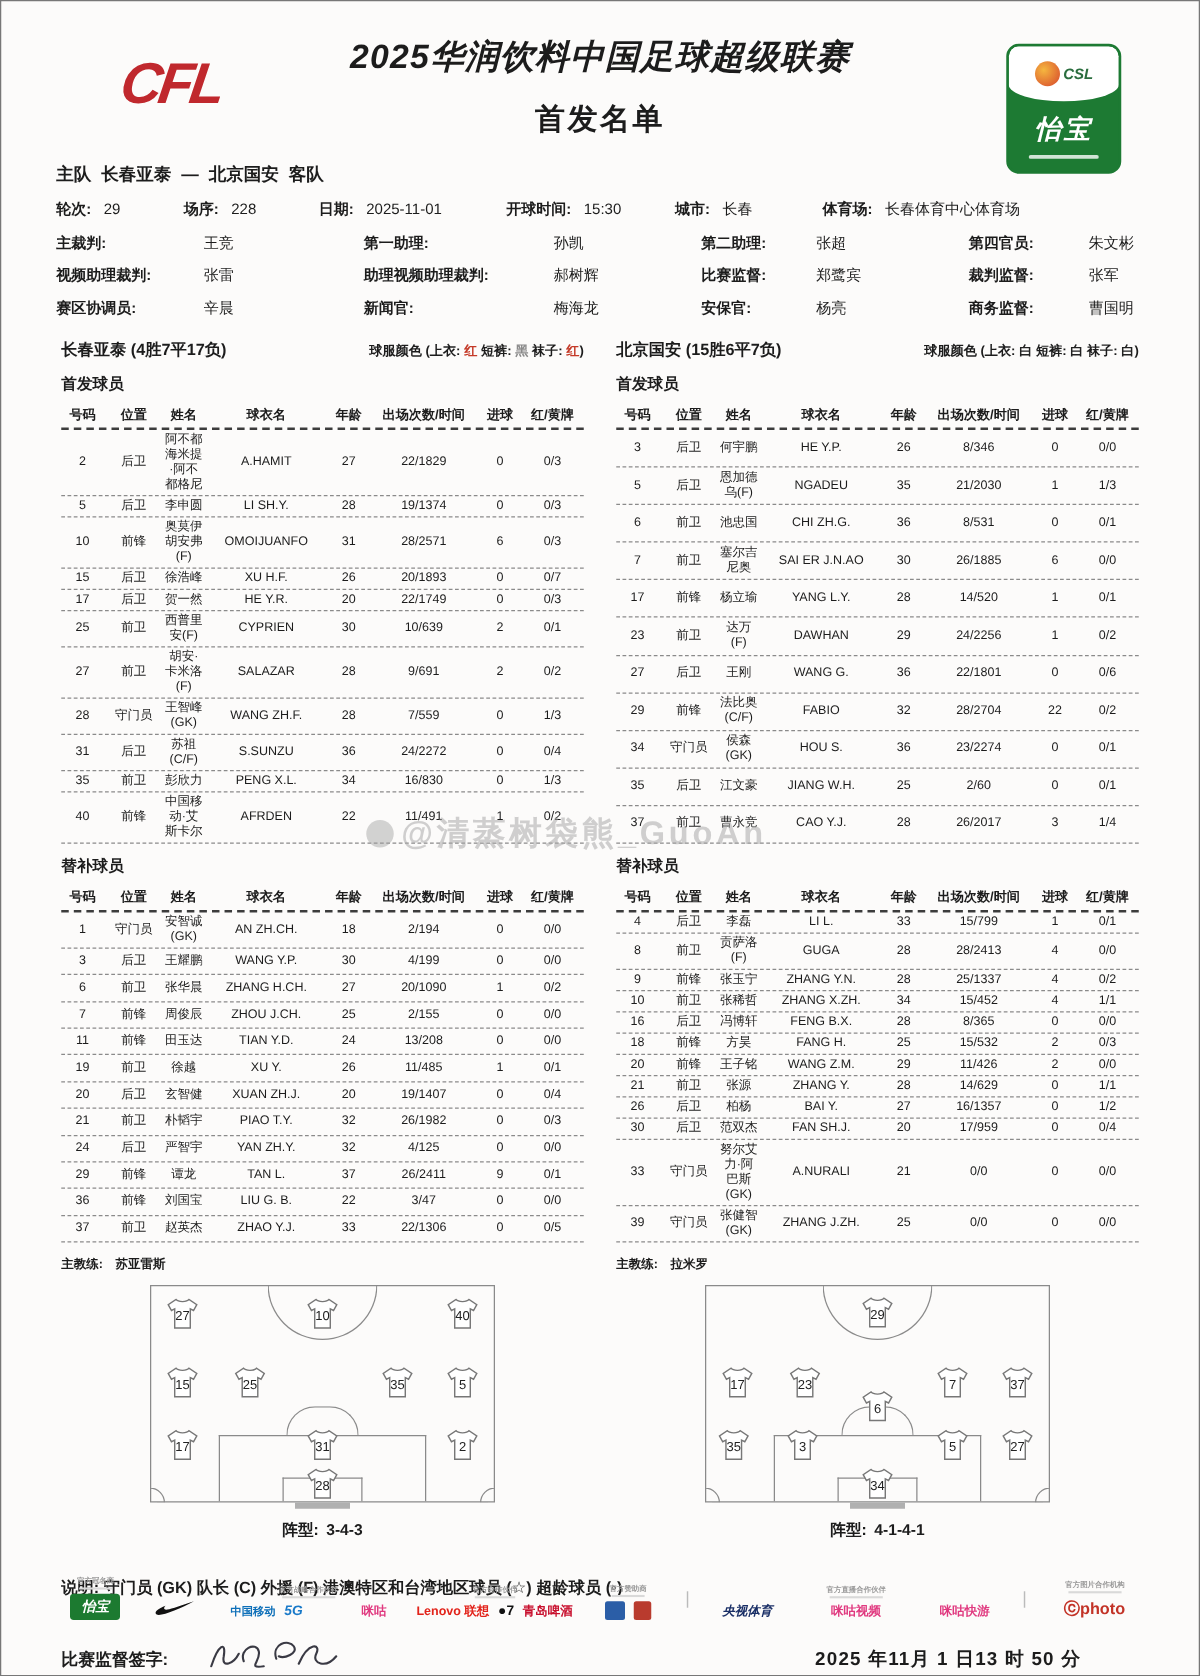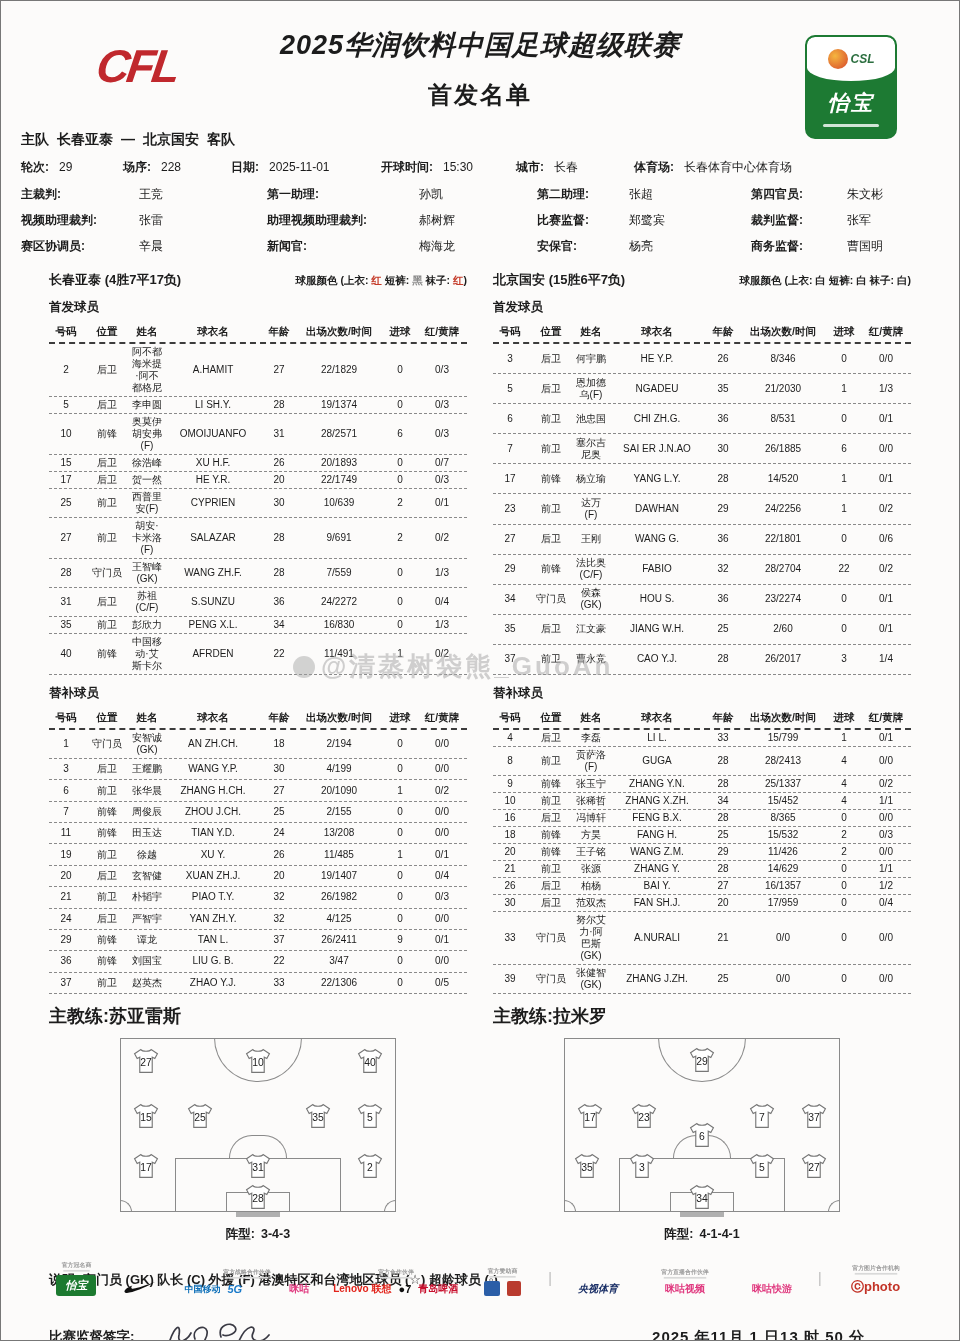--- a/index.html
+++ b/index.html
@@ -16,21 +16,21 @@
   .csl-top{height:44px;background:#fff;border-radius:8px 8px 50% 50%/8px 8px 30% 30%;
            display:flex;align-items:center;justify-content:center;gap:3px;}
   .csl-ball{width:20px;height:20px;border-radius:50%;background:radial-gradient(circle at 35% 35%,#f5b63f,#d6452b);}
   .csl-word{font-size:12px;font-weight:bold;color:#2b6e3f;font-style:italic;}
   .csl-brand{color:#fff;font-weight:bold;font-size:21px;text-align:center;margin-top:8px;letter-spacing:2px;font-style:italic;}
   .csl-line{width:56px;height:3px;background:rgba(255,255,255,.8);margin:7px auto 0;border-radius:2px;}
   .title{font-size:27px;font-weight:bold;letter-spacing:1px;font-style:italic;}
   .subtitle{font-size:24px;font-weight:bold;margin-top:16px;letter-spacing:2px;}
 
   
-  .band{padding:0 20px;}
+  .band{padding:0 44px;}
   .teams-line{margin-top:20px;font-size:14px;font-weight:bold;display:flex;gap:8px;}
   .info-line{margin-top:10px;display:flex;font-size:12px;}
   .info-line .pair .plabel{font-weight:bold;}
   .info-line .pair .pval{margin-left:10px;}
   .info-line .pair:nth-child(1){width:102px;}
   .info-line .pair:nth-child(2){width:108px;}
   .info-line .pair:nth-child(3){width:150px;}
   .info-line .pair:nth-child(4){width:135px;}
   .info-line .pair:nth-child(5){width:118px;}
   .officials{margin-top:10px;}
@@ -48,21 +48,21 @@
   .kit-dim{color:#8b8b8b;}
   .kit-ink{color:#222;}
   .sec-label{font-size:12.5px;font-weight:bold;margin-top:10px;}
   .thead,.trow{display:grid;grid-template-columns:34px 48px 1fr 100px 32px 88px 34px 50px;
                align-items:center;text-align:center;}
   .thead{font-size:10.5px;font-weight:bold;border-bottom:2px dashed #3c3c3c;padding:5px 0 3px;margin-top:4px;}
   .ptable{display:flex;flex-direction:column;justify-content:space-between;}
   .starters{min-height:256px;}
   .subs{min-height:254px;}
   .trow{font-size:10px;border-bottom:1px dashed #8a8a8a;padding:2px 0;flex:1;line-height:1.2;}
-  .coach-line{font-size:18px;font-weight:bold;margin-top:10px;display:flex;}
+  .coach-line{font-size:10px;font-weight:bold;margin-top:10px;display:flex;gap:10px;}
 
   
   .pitch-wrap{display:flex;justify-content:center;margin-top:10px;}
   .pitch{position:relative;width:274px;height:172px;border:1.5px solid #8a8a8a;background:#fcfbfa;}
   .center-arc{position:absolute;top:-1px;left:50%;transform:translateX(-50%);width:88px;height:44px;
               border:1.5px solid #8a8a8a;border-top:none;border-radius:0 0 88px 88px;box-sizing:border-box;}
   .pen-box{position:absolute;bottom:0;left:50%;transform:translateX(-50%);width:166px;height:53px;
            border:1.5px solid #8a8a8a;border-bottom:none;box-sizing:border-box;}
   .goal-box{position:absolute;bottom:0;left:50%;transform:translateX(-50%);width:64px;height:19px;
             border:1.5px solid #8a8a8a;border-bottom:none;box-sizing:border-box;}

